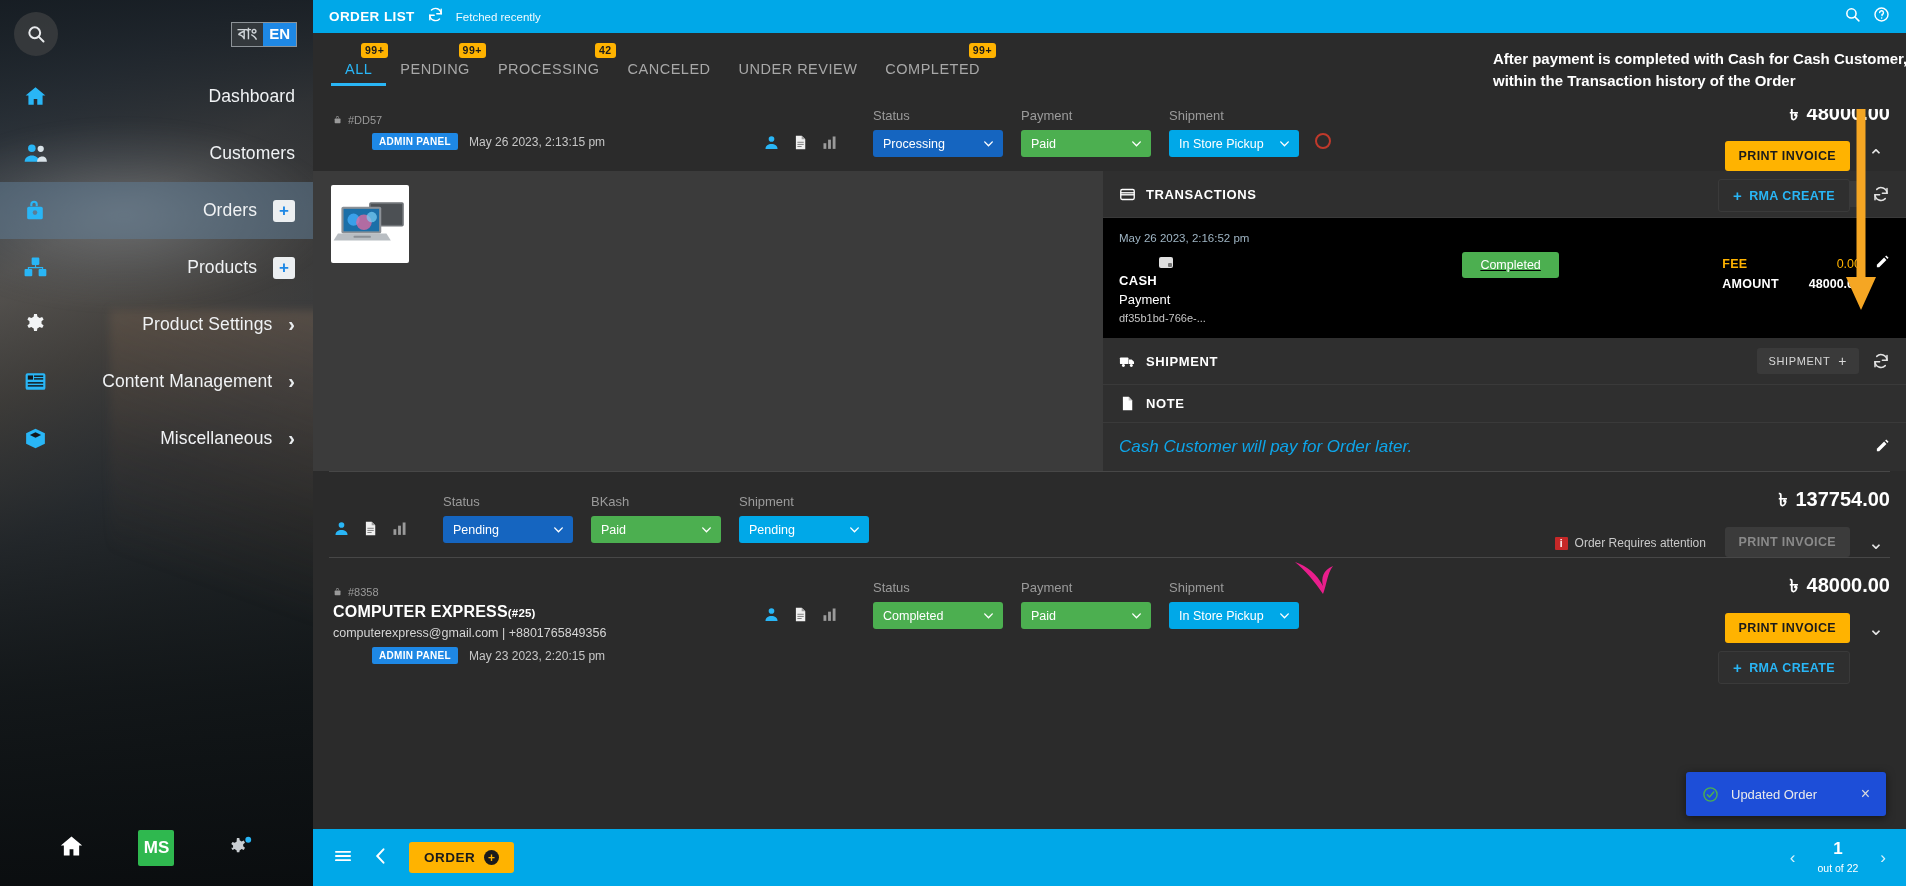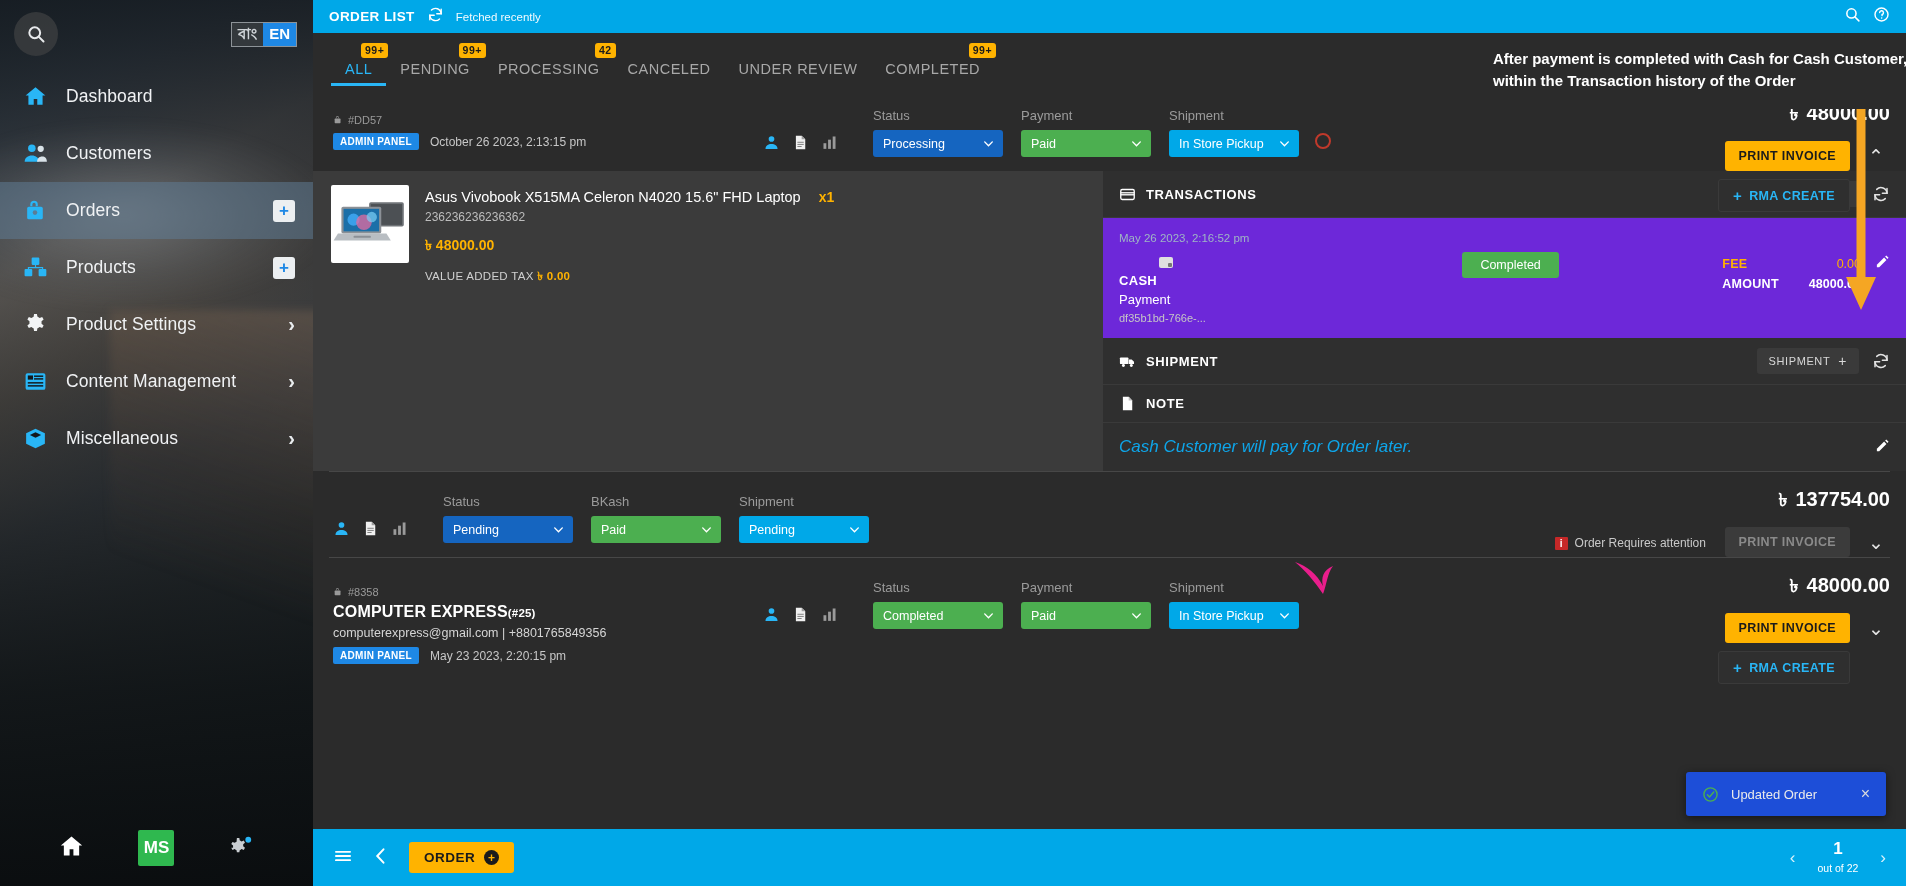--- a/index.html
+++ b/index.html
@@ -50,21 +50,21 @@
 
   .nav { margin-top: 10px; }
   .nav-item {
     display: flex; align-items: center; gap: 16px;
     height: 57px; padding: 0 18px 0 20px; position: relative;
     color: #f0f2f4; font-size: 17.5px;
   }
   .nav-item.active { background: rgba(95,125,150,.52); }
   .nav-item .ico { width: 30px; display:flex; align-items:center; justify-content:center; }
   .nav-item .ico svg { width: 25px; height: 25px; }
-  .nav-label { flex: 1; letter-spacing: .1px; }
+  .nav-label { flex: 1; letter-spacing: .1px; text-align: right; }
   .plus-box {
     width: 22px; height: 22px; background: #eceff1; border-radius: 3px;
     display: flex; align-items: center; justify-content: center;
     color: #1e88e5; font-size: 17px; font-weight: 700; line-height: 1;
   }
   .chev-r { color: #e9ecee; font-size: 20px; font-weight: 700; }
 
   .sb-bottom {
     position: absolute; left: 0; bottom: 0; width: 313px; height: 76px;
     display: flex; align-items: center; justify-content: space-around; padding: 0 31px;
@@ -111,21 +111,21 @@
 
   .order-card { position: relative; background: #2b2b2b; }
   .order-head { display: flex; align-items: flex-start; padding: 20px 16px 14px 20px; position: relative; }
   .cust-col { width: 430px; padding-top: 8px; }
   .ord-id { display: flex; align-items: center; gap: 5px; color: #9a9a9a; font-size: 11px; margin-bottom: 5px; }
   .ord-id svg { width: 10px; height: 10px; }
   .cust-name { color: #fff; font-size: 16px; font-weight: 700; letter-spacing: .2px; }
   .cust-name .sub { font-size: 11.5px; font-weight: 700; }
   .cust-contact { color: #d5d5d5; font-size: 12.5px; margin-top: 5px; }
   .meta-row { display: flex; align-items: center; gap: 11px; margin-top: 7px; }
-  .chip { font-size: 10px; font-weight: 700; letter-spacing: .3px; padding: 3px 7px; color: #fff; border-radius: 2px; }
+  .chip { font-size: 10px; font-weight: 700; letter-spacing: .3px; padding: 3px 7px; color: #fff; border-radius: 2px; margin-left: 39px; }
   .chip.admin { background: #1e88e5; }
   .chip.website { background: #ffb300; color: #1b1b1b; }
   .meta-date { color: #c7c7c7; font-size: 12px; }
 
   .row-icons { display: flex; align-items: center; gap: 12px; padding-top: 28px; width: 110px; }
   .row-icons svg { width: 17px; height: 17px; }
 
   .sel-group { display: flex; gap: 18px; padding-top: 2px; }
   .sel-wrap { width: 130px; }
   .sel-label { color: #9b9b9b; font-size: 13px; margin-bottom: 7px; }
@@ -184,21 +184,21 @@
   .det-title { display: flex; align-items: center; gap: 10px; color: #fff; font-size: 13px; font-weight: 700; letter-spacing: .6px; }
   .det-title svg { width: 17px; height: 17px; }
   .det-right { display: flex; align-items: center; gap: 13px; }
   .pillbtn {
     background: #3a3a3a; color: #d8d8d8; font-size: 11px; letter-spacing: .6px;
     padding: 6px 12px; border-radius: 3px; display: flex; align-items: center; gap: 8px;
   }
   .pillbtn .plusi { font-size: 14px; line-height: 1; }
   .det-right svg.refresh { width: 18px; height: 18px; }
 
-  .txn-row { display: flex; align-items: flex-start; padding: 12px 16px 14px; background: #6d28d9; gap: 10px; }
+  .txn-row { display: flex; align-items: flex-start; padding: 12px 16px 14px; background: #000000; gap: 10px; text-decoration: underline; }
   .txn-left { width: 180px; }
   .txn-date { color: #9fb5c4; font-size: 11.5px; line-height: 17px; }
   .txn-method { margin-top: 10px; }
   .txn-icon { width: 14px; height: 11px; background: #e0e0e0; border-radius: 2px; margin-left: 40px; margin-bottom: 5px; position: relative; }
   .txn-icon::after { content:""; position:absolute; right:1px; bottom:1px; width:4px; height:4px; background:#777; border-radius:1px;}
   .txn-name { color: #fff; font-size: 13px; font-weight: 700; letter-spacing: .3px; }
   .txn-type { color: #fff; font-size: 13px; margin-top: 4px; }
   .txn-hash { color: #c6c6c6; font-size: 11px; margin-top: 5px; }
   .txn-mid { flex: 1; display: flex; align-items: center; justify-content: center; padding-top: 22px; }
   .txn-status { background: #4caf50; color: #fff; font-size: 12.5px; padding: 6px 18px; border-radius: 3px; }
@@ -446,21 +446,21 @@
           <div class="cust-col">
             <div class="ord-id">
               <svg viewBox="0 0 24 24" fill="#9a9a9a">
                   <path d="M7 8V6.2a3.6 3.6 0 0 1 7.2 0V8h-1.4V6.2a2.2 2.2 0 0 0-4.4 0V8z"></path>
                   <rect x="4" y="8.5" width="14" height="11" rx="1.4"></rect>
                 </svg>
               <span>#DD57</span>
             </div>
             <div class="meta-row">
               <span class="chip admin">ADMIN PANEL</span>
-              <span class="meta-date">October 26 2023, 2:13:15 pm</span>
+              <span class="meta-date">May 26 2023, 2:13:15 pm</span>
             </div>
           </div>
 
           <div class="row-icons">
             <span>
               <svg viewBox="0 0 24 24" fill="#29b6f6">
                   <circle cx="12" cy="7" r="4"></circle>
                   <path d="M3.5 21c0-4.4 3.8-7 8.5-7s8.5 2.6 8.5 7z"></path>
                 </svg>
             </span>
@@ -541,32 +541,20 @@
                   <rect x="44" y="7" width="40" height="28" rx="2" fill="#6e7276"></rect>
                   <rect x="46" y="9" width="36" height="24" fill="#4c5054"></rect>
                   <rect x="12" y="12" width="46" height="31" rx="2" fill="#8b9096"></rect>
                   <rect x="14.5" y="14.5" width="41" height="26" fill="#1b6fa8"></rect>
                   <circle cx="26" cy="27" r="7" fill="#3fa9f5" opacity=".85"></circle>
                   <circle cx="38" cy="30" r="9" fill="#e46ba0" opacity=".75"></circle>
                   <circle cx="47" cy="24" r="6" fill="#7bd0f7" opacity=".7"></circle>
                   <path d="M8 43h56l5 8H3z" fill="#b8bdc2"></path>
                   <rect x="26" y="45.5" width="20" height="2.4" rx="1" fill="#8b9096"></rect>
                 </svg>
-              </div>
-              <div class="item-info">
-                <div class="item-title">
-                  <span>Asus Vivobook X515MA Celeron N4020 15.6" FHD Laptop</span>
-                  <span class="item-qty">x1</span>
-                </div>
-                <div class="item-sku">236236236236362</div>
-                <div class="item-price">৳ 48000.00</div>
-                <div class="item-vat">
-                  <span>VALUE ADDED TAX</span>
-                  <b>৳ 0.00</b>
-                </div>
               </div>
             </div>
           </div>
 
           <div class="detail-pane">
 
             <div class="det-section">
               <div class="det-title">
                 <svg viewBox="0 0 24 24" fill="none" stroke="#fff" stroke-width="1.9">
                   <rect x="2.5" y="5" width="19" height="14" rx="2"></rect>

